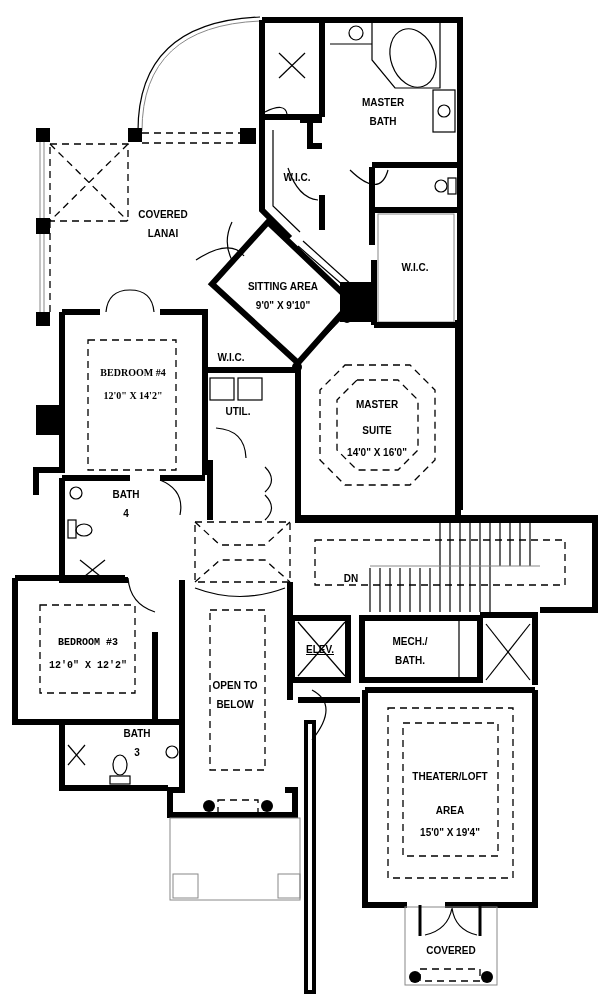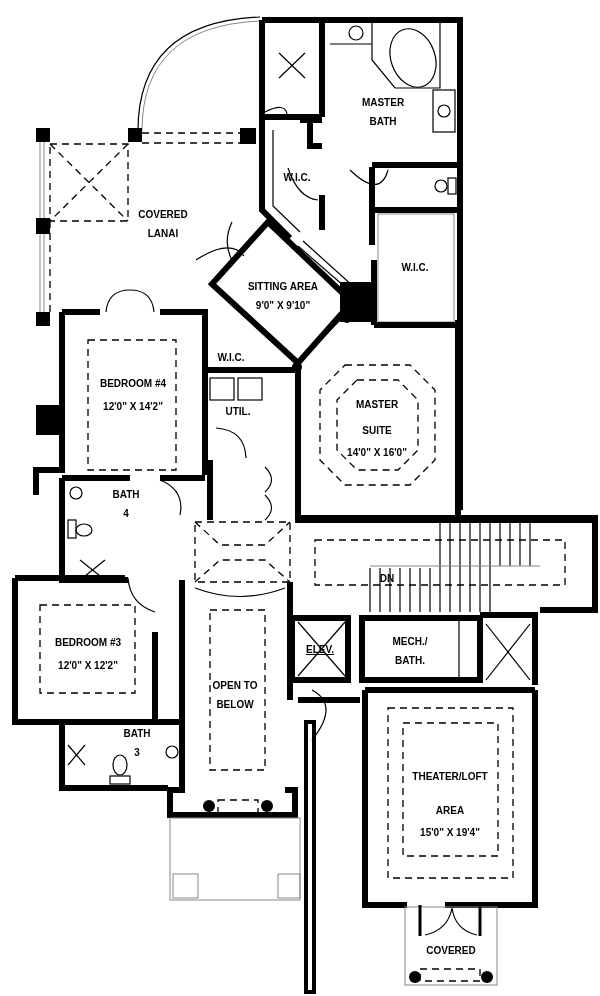--- a/index.html
+++ b/index.html
@@ -198,40 +198,40 @@
 <div class="lbl" style="left:415px;top:258px;">
   <span>W.I.C.</span>
 </div>
 <div class="lbl" style="left:283px;top:277px;">
   <span>SITTING AREA</span>
   <span>9'0" X 9'10"</span>
 </div>
 <div class="lbl" style="left:231px;top:348px;">
   <span>W.I.C.</span>
 </div>
-<div class="lbl" style="left:133px;top:374px;">
+<div class="lbl" style="left:133px;top:363px;font-family:Liberation Serif, serif;">
   <span>BEDROOM #4</span>
   <span style="margin-top:4px;">12'0" X 14'2"</span>
 </div>
 <div class="lbl" style="left:238px;top:402px;">
   <span>UTIL.</span>
 </div>
 <div class="lbl" style="left:377px;top:395px;">
   <span>MASTER</span>
   <span style="margin-top:7px;">SUITE</span>
   <span style="margin-top:3px;">14'0" X 16'0"</span>
 </div>
 <div class="lbl" style="left:126px;top:485px;">
   <span>BATH</span>
   <span>4</span>
 </div>
-<div class="lbl" style="left:351px;top:569px;margin-left:36px;">
+<div class="lbl" style="left:351px;top:569px;">
   <span>DN</span>
 </div>
-<div class="lbl" style="left:88px;top:633px;">
+<div class="lbl" style="left:88px;top:633px;font-family:Liberation Mono, monospace;">
   <span>BEDROOM #3</span>
   <span style="margin-top:4px;">12'0" X 12'2"</span>
 </div>
 <div class="lbl" style="left:235px;top:676px;">
   <span>OPEN TO</span>
   <span>BELOW</span>
 </div>
 <div class="lbl" style="left:320px;top:640px;text-decoration:underline;">
   <span>ELEV.</span>
 </div>

